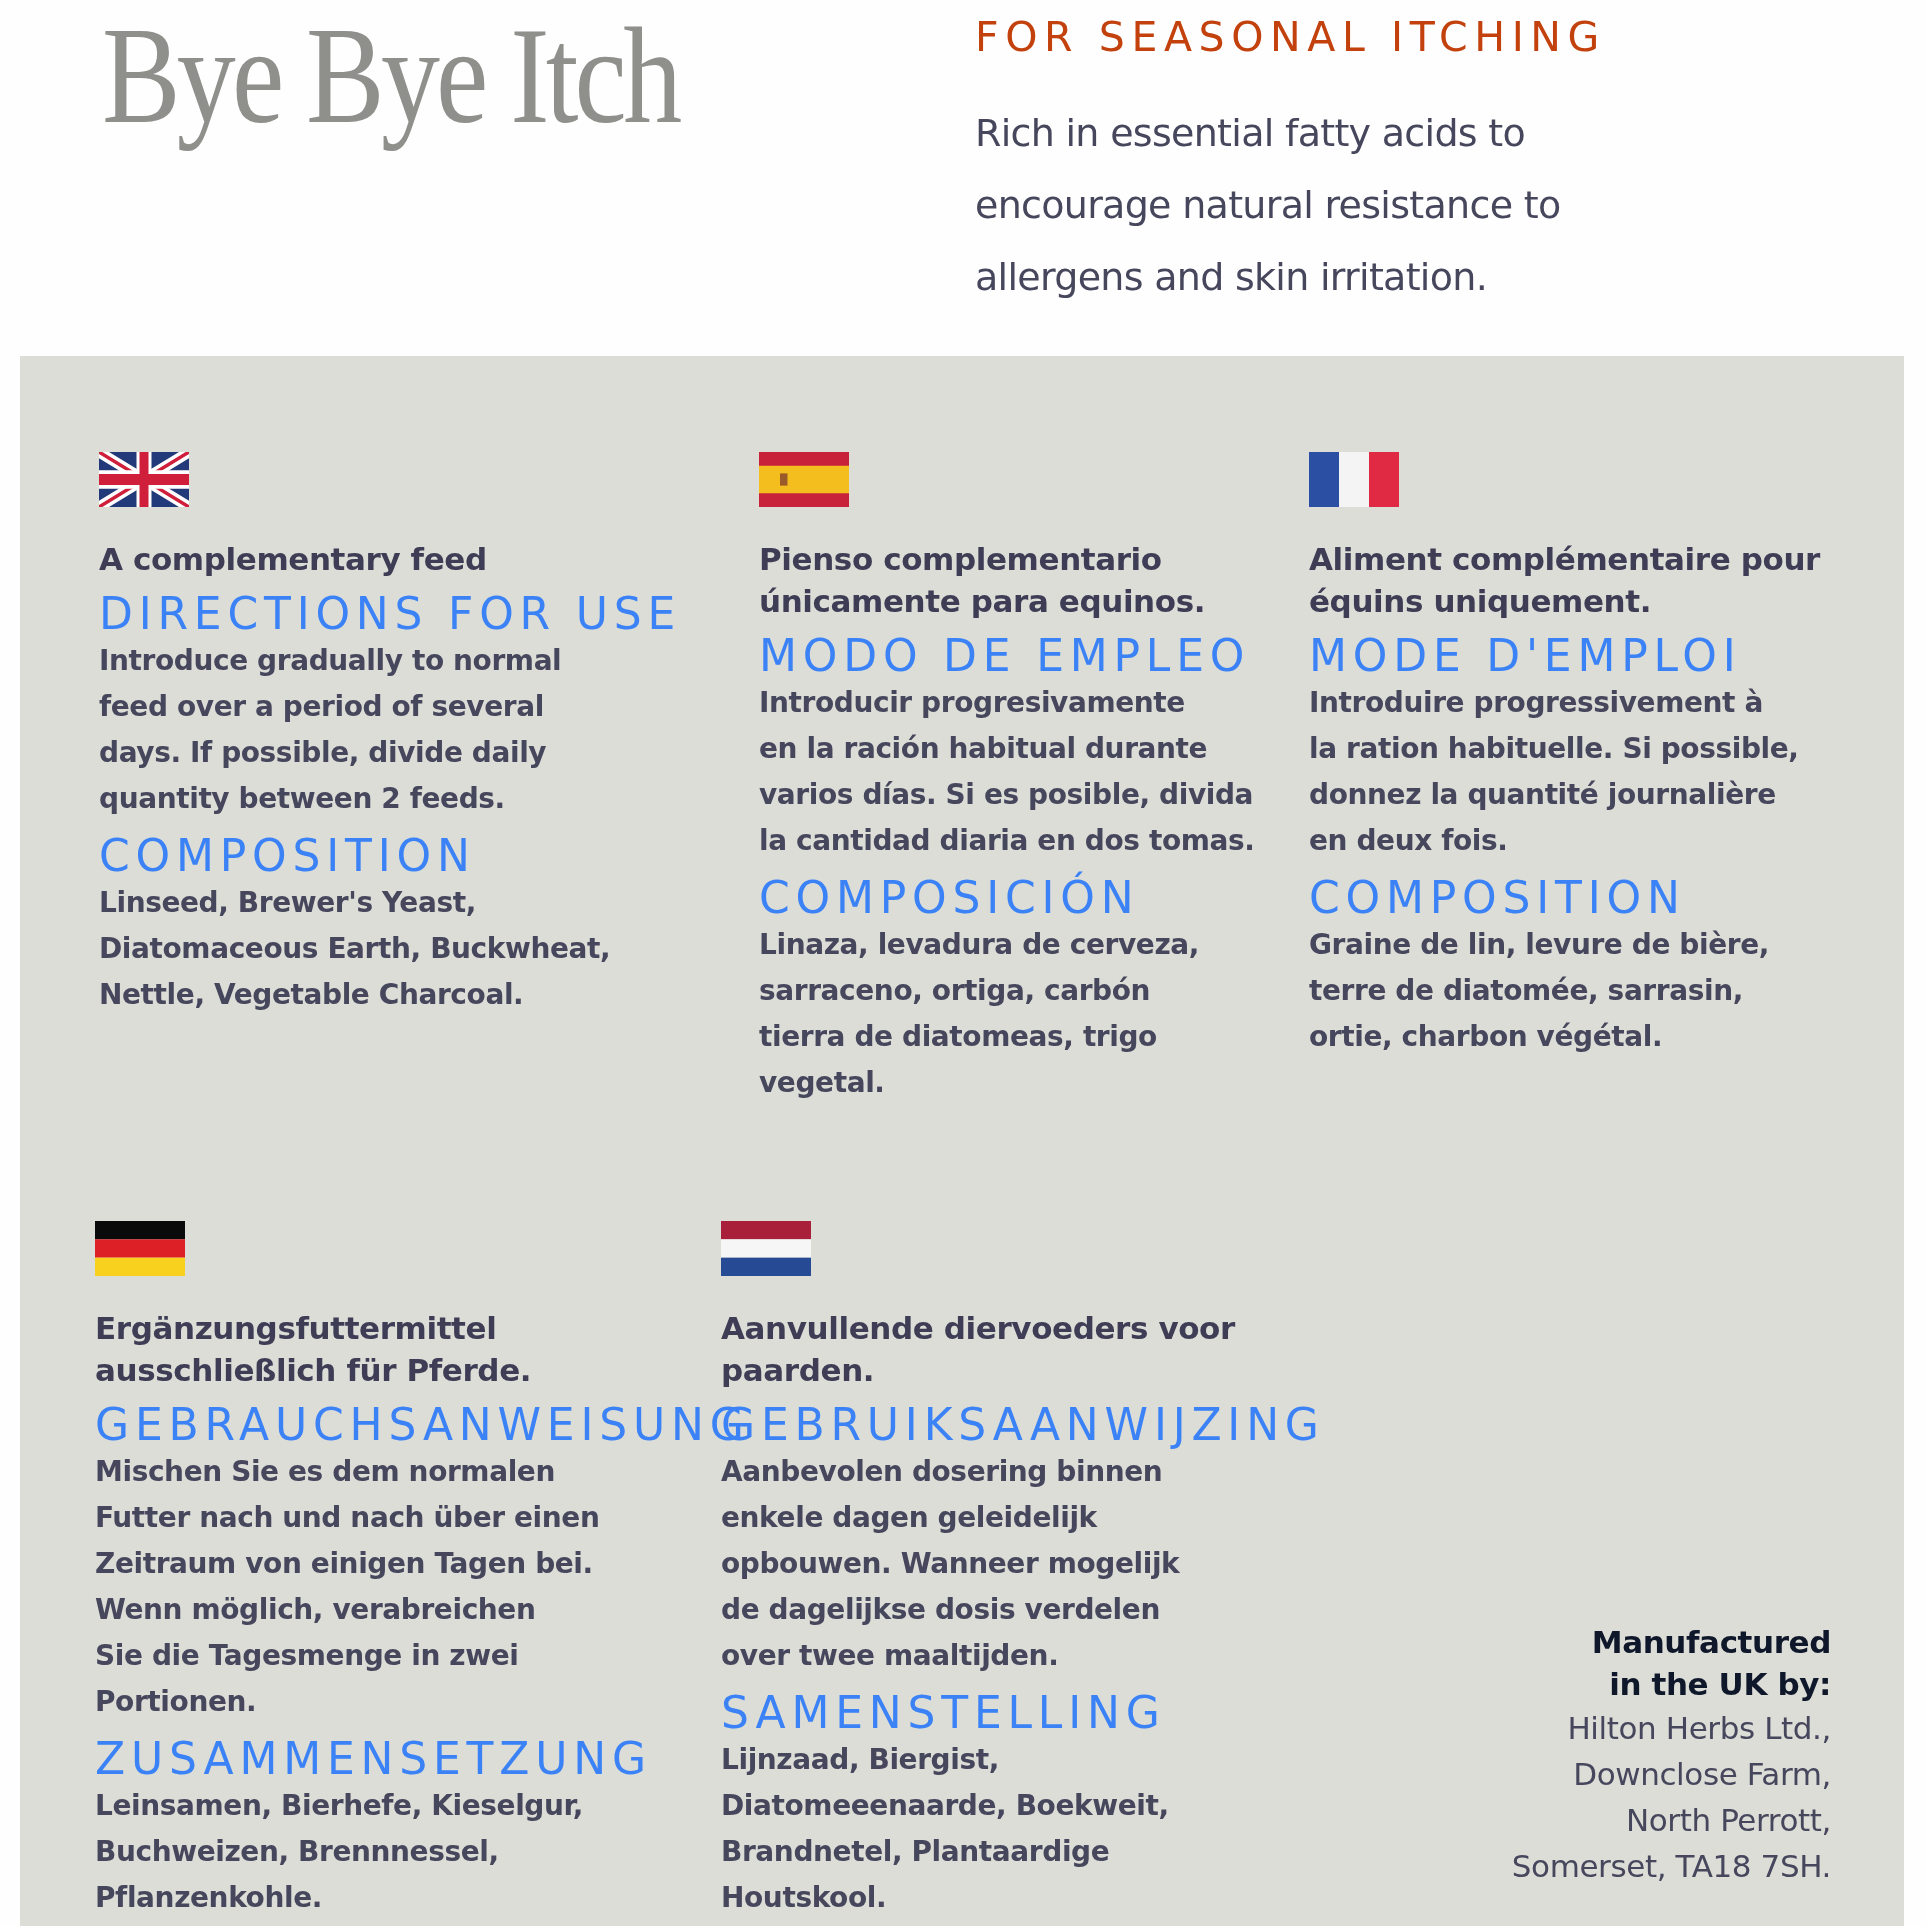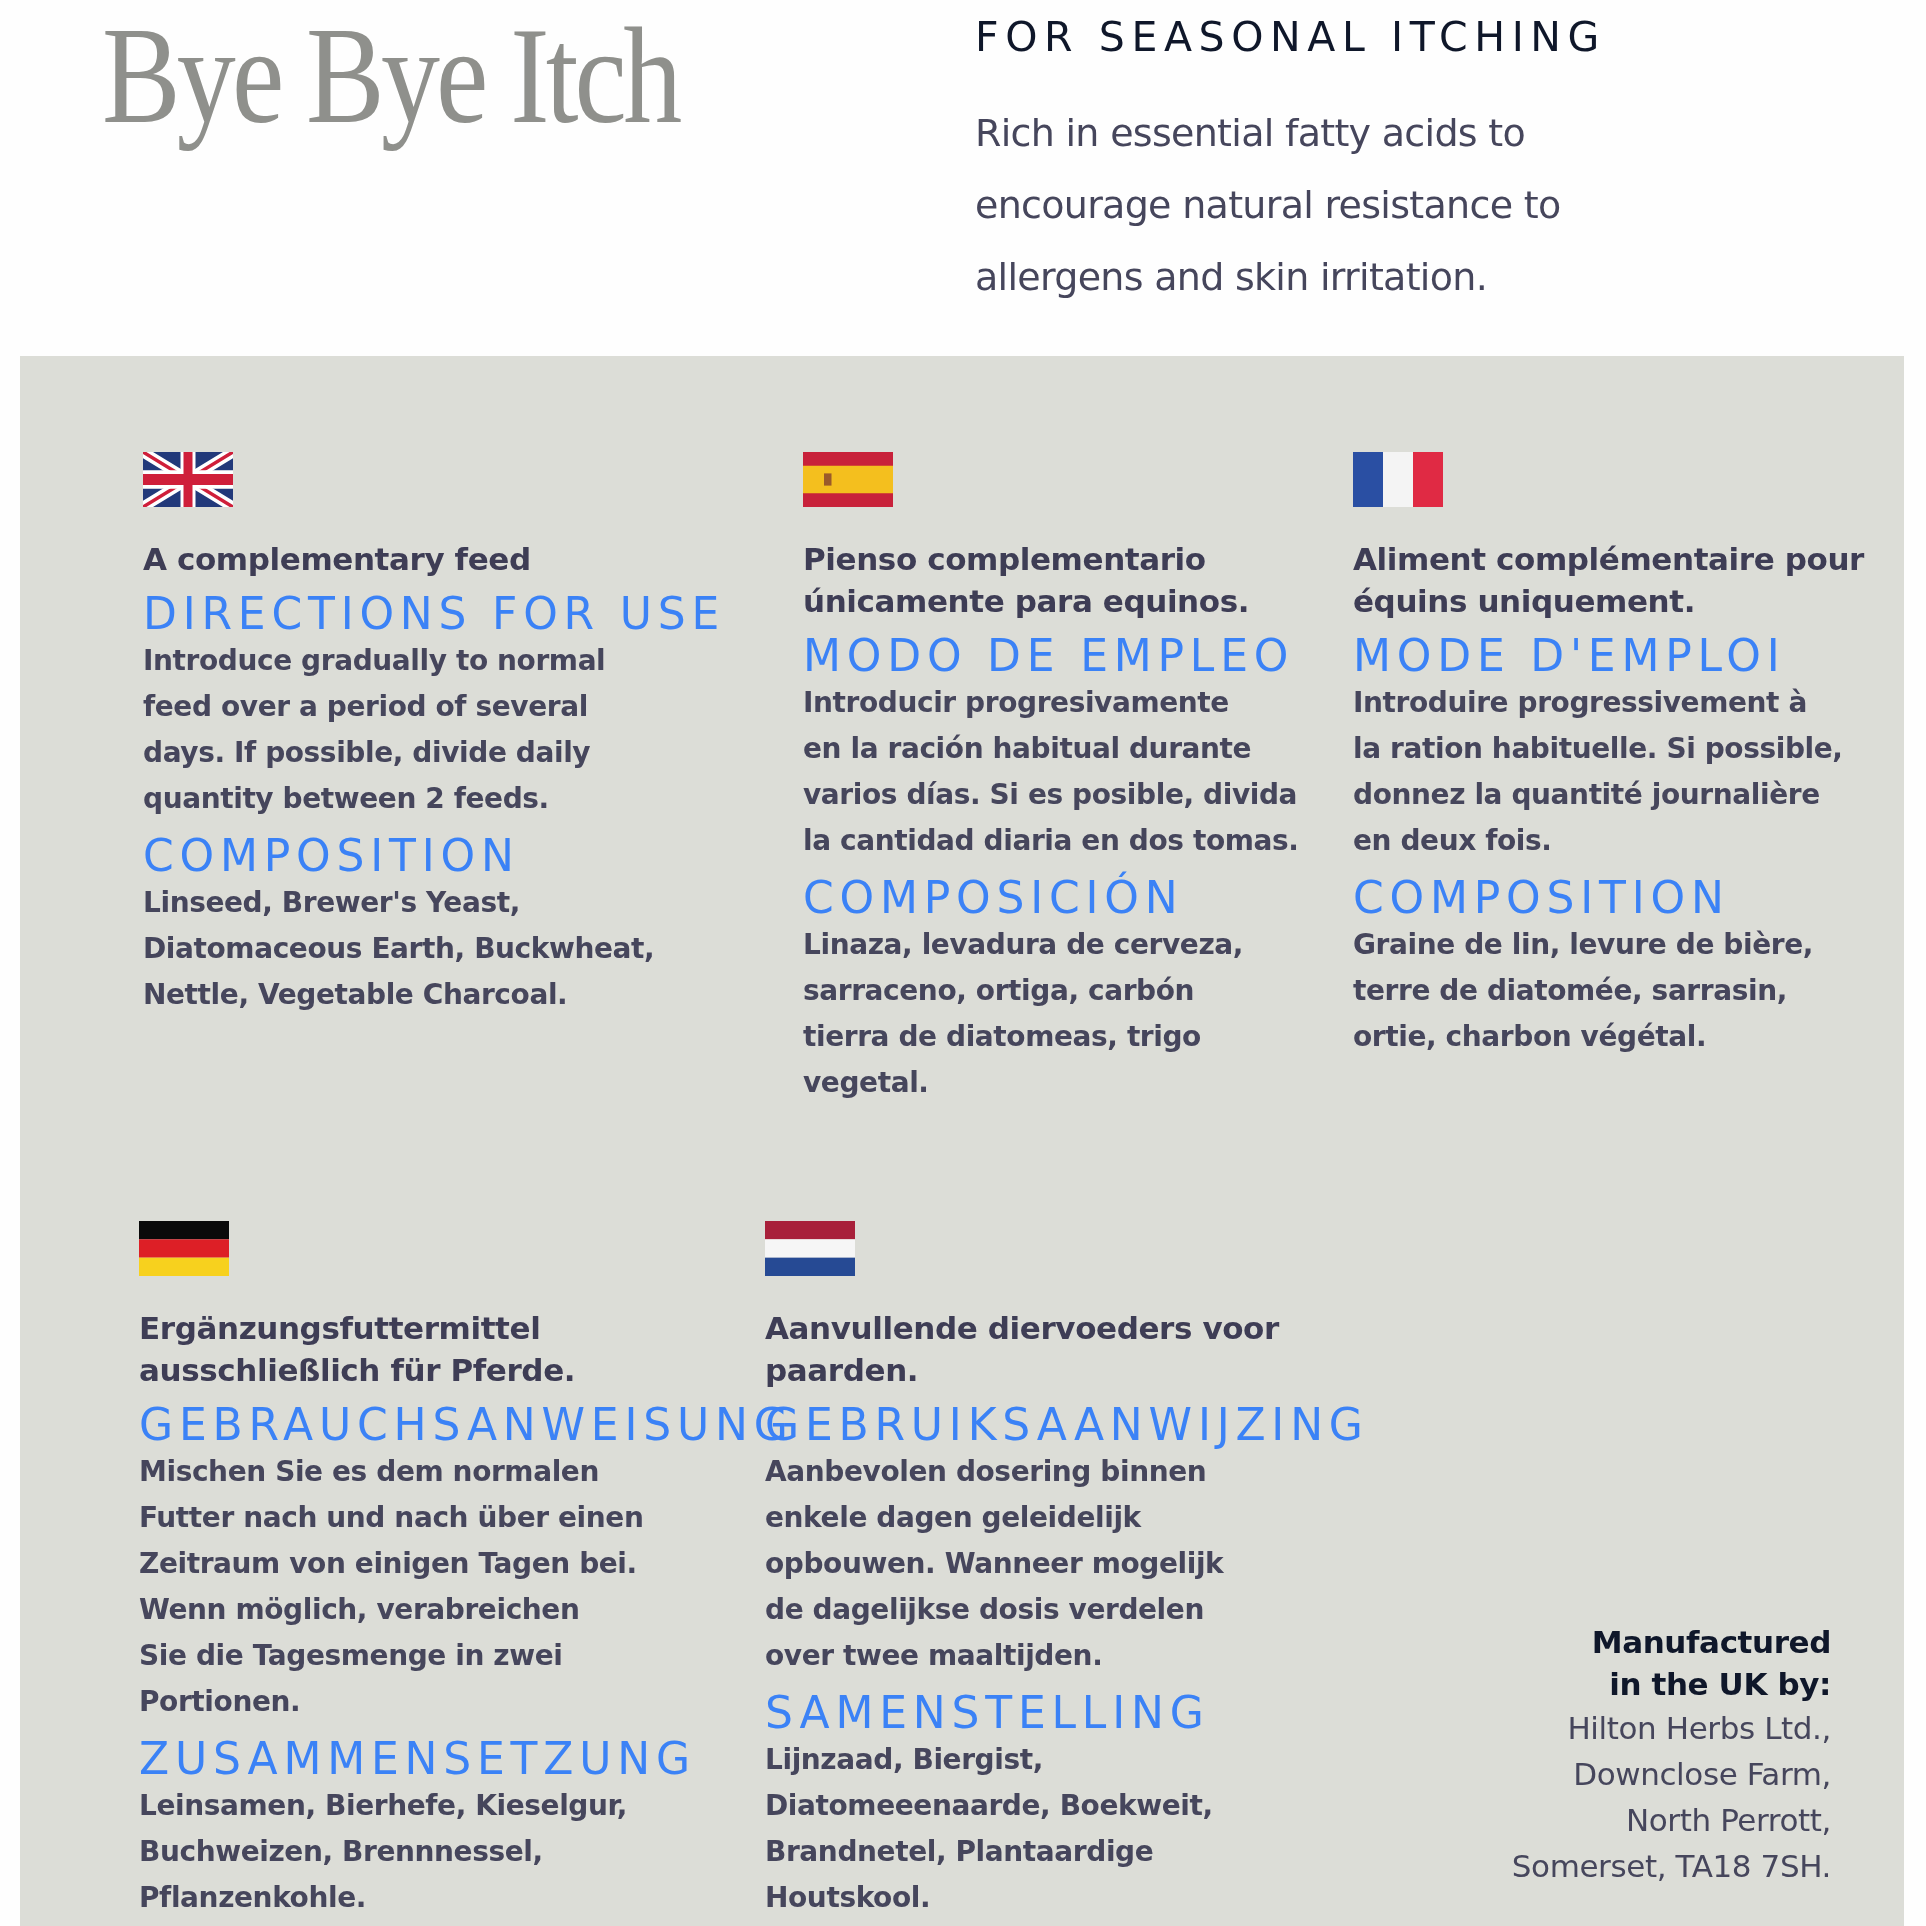--- a/index.html
+++ b/index.html
@@ -12,35 +12,35 @@
     .title {
       position: absolute; left: 102px; top: 2.9px;
       font-family: "Liberation Serif", serif;
       font-size: 137px; line-height: 146px; color: #8f908c;
       letter-spacing: -4.4px;
       transform: scaleX(0.86); transform-origin: left top;
       white-space: nowrap;
     }
     .tagline {
       position: absolute; left: 975px; top: 13px;
-      font-size: 41px; letter-spacing: 6.6px; color: #0f172a;
+      font-size: 41px; letter-spacing: 6.6px; color: #c2410c;
       white-space: nowrap;
     }
     .intro {
       position: absolute; left: 975px; top: 92px; width: 730px;
       font-size: 38px; line-height: 61px; color: #46465c;
       letter-spacing: -0.7px;
     }
     .intro span { display: block; white-space: nowrap; margin-top: 11px; }
     .panel {
       position: absolute; left: 20.4px; top: 356px; width: 1884px; height: 1570px;
       background: #dcddd7;
     }
     .col {
-      position: absolute; width: 584px; margin-left: 44px;
+      position: absolute; width: 584px;
     }
     .flag {
       width: 90px; height: 55px; display: block; margin-bottom: 31px;
     }
     .lead {
       font-weight: bold; font-size: 31px; line-height: 42px; color: #3e3d55;
       letter-spacing: -0.4px;
     }
     .lead span, .body span { display: block; white-space: nowrap; }
     .heading {

